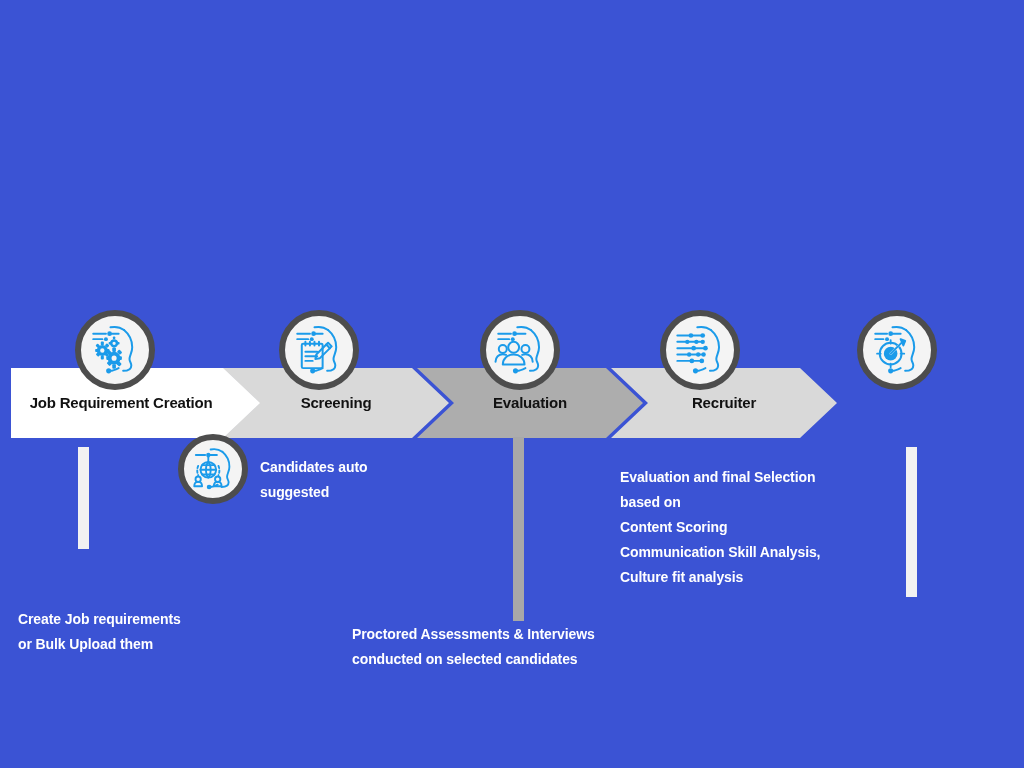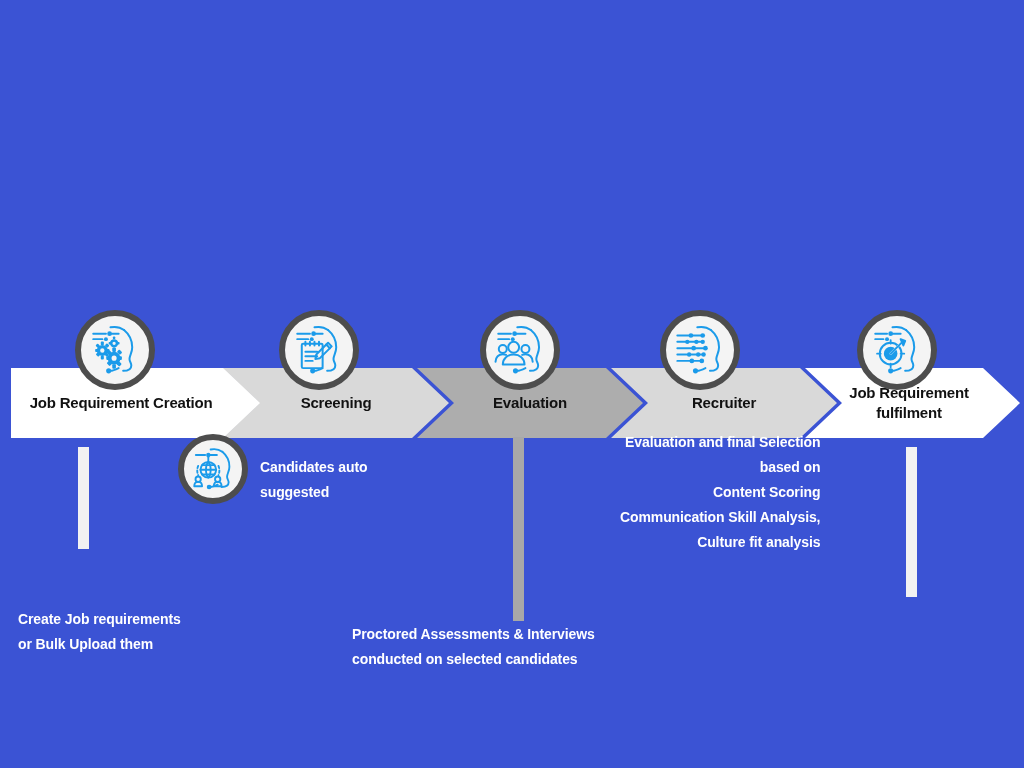--- a/index.html
+++ b/index.html
@@ -62,45 +62,41 @@
 
   
   .note{
     position:absolute;color:#ffffff;font-weight:bold;
     font-size:14px;line-height:25px;white-space:pre-line;
     letter-spacing:-0.1px;
   }
   .n0{left:18px;top:572px;margin-top:35px;}
   .n1{left:260px;top:455px;}
   .n2{left:352px;top:622px;}
-  .n3{left:620px;top:430px;text-align:right;}
+  .n3{left:620px;top:465px;}
   .n4{left:766px;top:596px;}
 </style>
 </head>
 <body style="background: rgb(59, 83, 212);">
 
 <div id="stage">
 
   <div class="band">
     <div class="seg s0">
       <div class="label">Job Requirement
 Creation</div>
     </div>
     <div class="seg s1">
       <div class="label">Screening</div>
     </div>
     <div class="seg s2">
       <div class="label">Evaluation</div>
     </div>
     <div class="seg s3">
       <div class="label">Recruiter</div>
-    </div>
-    <div class="seg s4">
-      <div class="label">Job Requirement
-fulfilment</div>
     </div>
   </div>
 
   <div class="bar b0"></div>
   <div class="bar b2"></div>
   <div class="bar b4"></div>
 
   <div class="circle big c0">
     <svg width="58" height="58" viewBox="0 0 64 64" fill="none" stroke="#1b9bea" stroke-width="2.2" stroke-linecap="round" stroke-linejoin="round">
       <path d="M42 10c6 5 9 11 9 19 0 6-3 9-3 13 0 3 2 4 2 7 0 4-4 6-9 6"></path>

